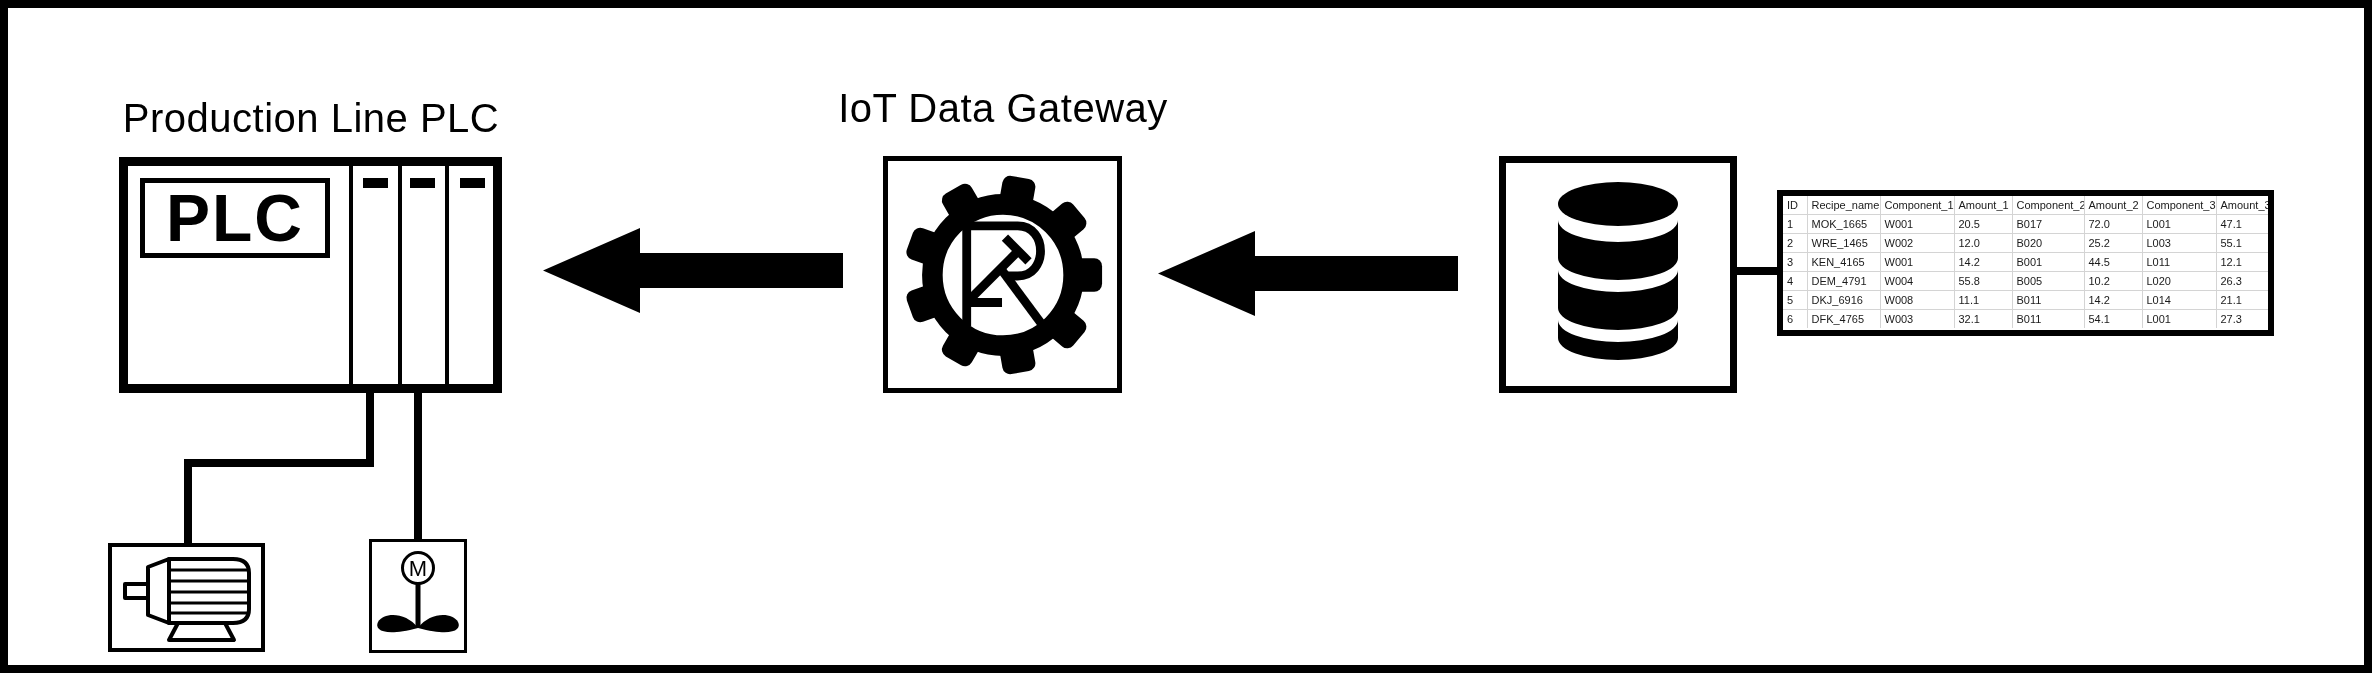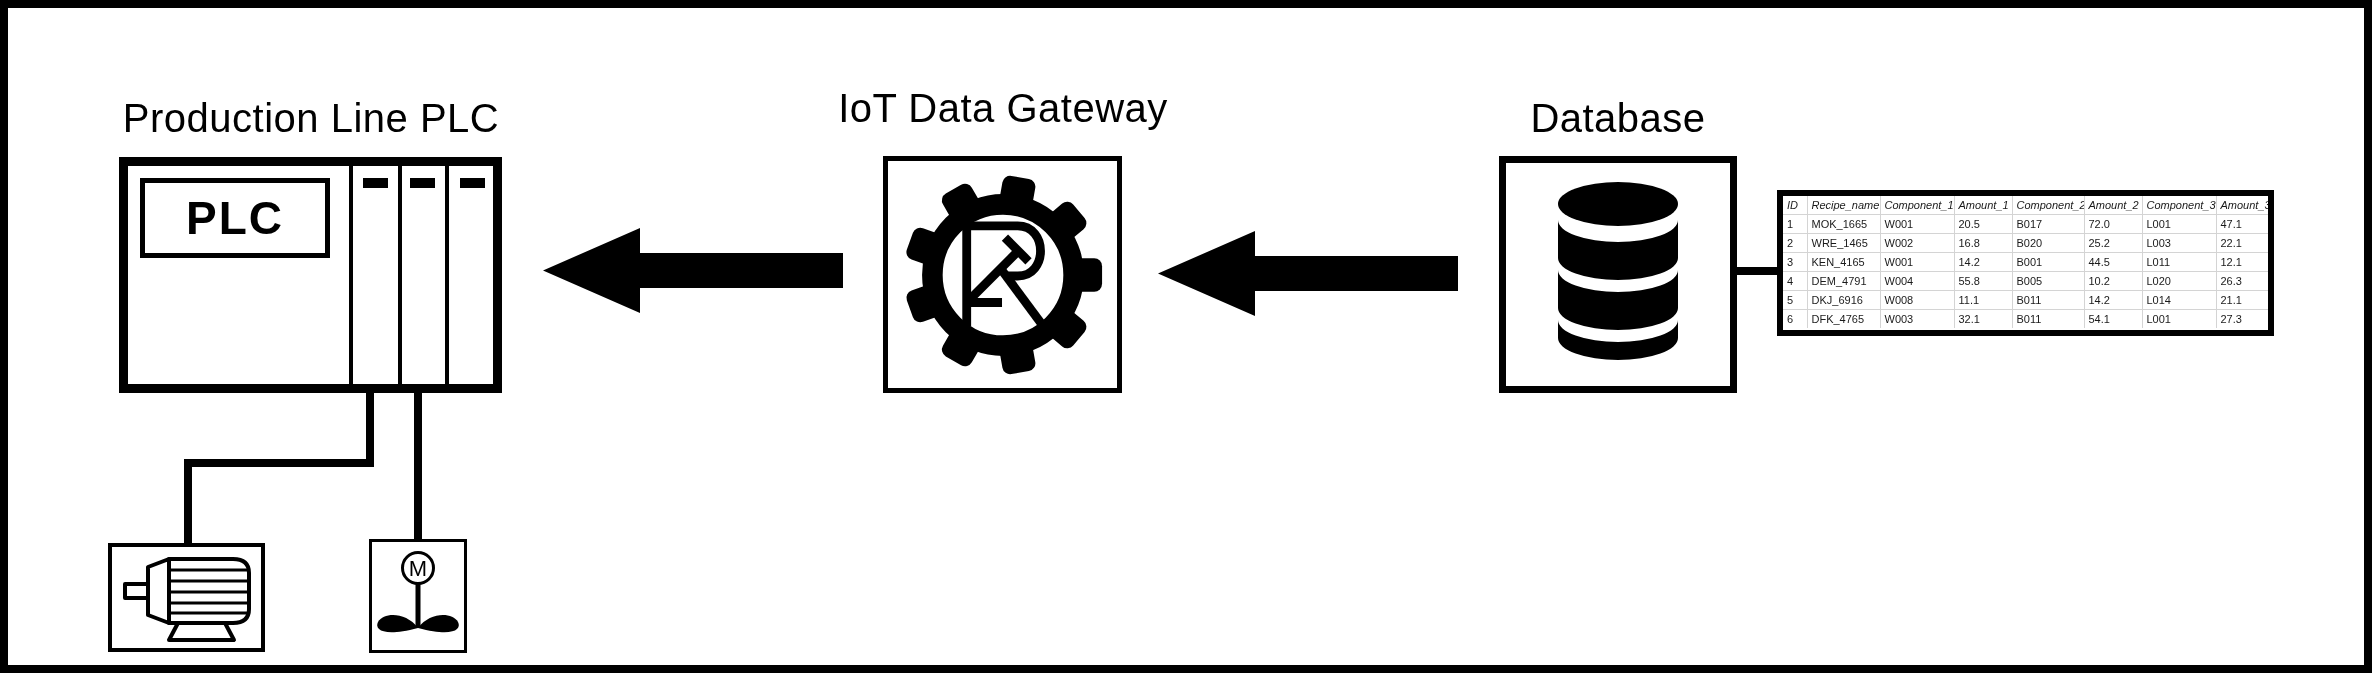--- a/index.html
+++ b/index.html
@@ -29,21 +29,21 @@
     border:9px solid #000;background:#fff;
     box-sizing:border-box;
   }
   .plc-label-box{
     position:absolute;left:12px;top:12px;
     width:190px;height:80px;
     border:5px solid #000;box-sizing:border-box;
     display:flex;align-items:center;justify-content:center;
   }
   .plc-label-box span{
-    font-size:46px;font-weight:900;letter-spacing:2px;color:#000;line-height:1;text-align:right;
+    font-size:66px;font-weight:900;letter-spacing:2px;color:#000;line-height:1;text-align:right;
   }
   .plc-divider{
     position:absolute;top:0;width:4px;height:218px;background:#000;
   }
   .plc-led{
     position:absolute;top:12px;width:25px;height:10px;background:#000;
   }
   .wire{position:absolute;background:#000;}
   .device-box{
     position:absolute;background:#fff;box-sizing:border-box;
@@ -66,33 +66,32 @@
     font-family:"Liberation Sans",sans-serif;
     font-size:11px;color:#1a1a1a;
   }
   table.recipes th,table.recipes td{
     border:1px solid #d4d4d4;
     font-weight:normal;text-align:left;
     height:18px;line-height:14px;
     padding:0 4px;overflow:hidden;white-space:nowrap;
     background:#fff;
   }
-  table.recipes tr:first-child th{border-top:none;font-style:italic;}
+  table.recipes tr:first-child th{border-top:none;}
   table.recipes tr:last-child td{border-bottom:none;}
   table.recipes th:first-child,table.recipes td:first-child{border-left:none;}
   table.recipes th:last-child,table.recipes td:last-child{border-right:none;margin-left:20px;}
 </style>
 </head>
 <body>
 
 <div class="canvas">
 
   <div class="node-title" style="left:838px;top:86px;width:330px;">IoT Data Gateway</div>
   <div class="node-title" style="left:119px;top:96px;width:384px;">Production Line PLC</div>
-  <div class="node-title" style="left:1499px;top:96px;width:238px;">Database</div>
 
   <div class="plc-box">
     <div class="plc-label-box">
       <span>PLC</span>
     </div>
     <div class="plc-divider" style="left:221px;"></div>
     <div class="plc-divider" style="left:270px;"></div>
     <div class="plc-divider" style="left:317px;"></div>
     <div class="plc-led" style="left:235px;"></div>
     <div class="plc-led" style="left:282px;"></div>
@@ -210,25 +209,25 @@
             <td>20.5</td>
             <td>B017</td>
             <td>72.0</td>
             <td>L001</td>
             <td>47.1</td>
           </tr>
           <tr>
             <td>2</td>
             <td>WRE_1465</td>
             <td>W002</td>
-            <td>16.8</td>
+            <td>12.0</td>
             <td>B020</td>
             <td>25.2</td>
             <td>L003</td>
-            <td>22.1</td>
+            <td>55.1</td>
           </tr>
           <tr>
             <td>3</td>
             <td>KEN_4165</td>
             <td>W001</td>
             <td>14.2</td>
             <td>B001</td>
             <td>44.5</td>
             <td>L011</td>
             <td>12.1</td>

